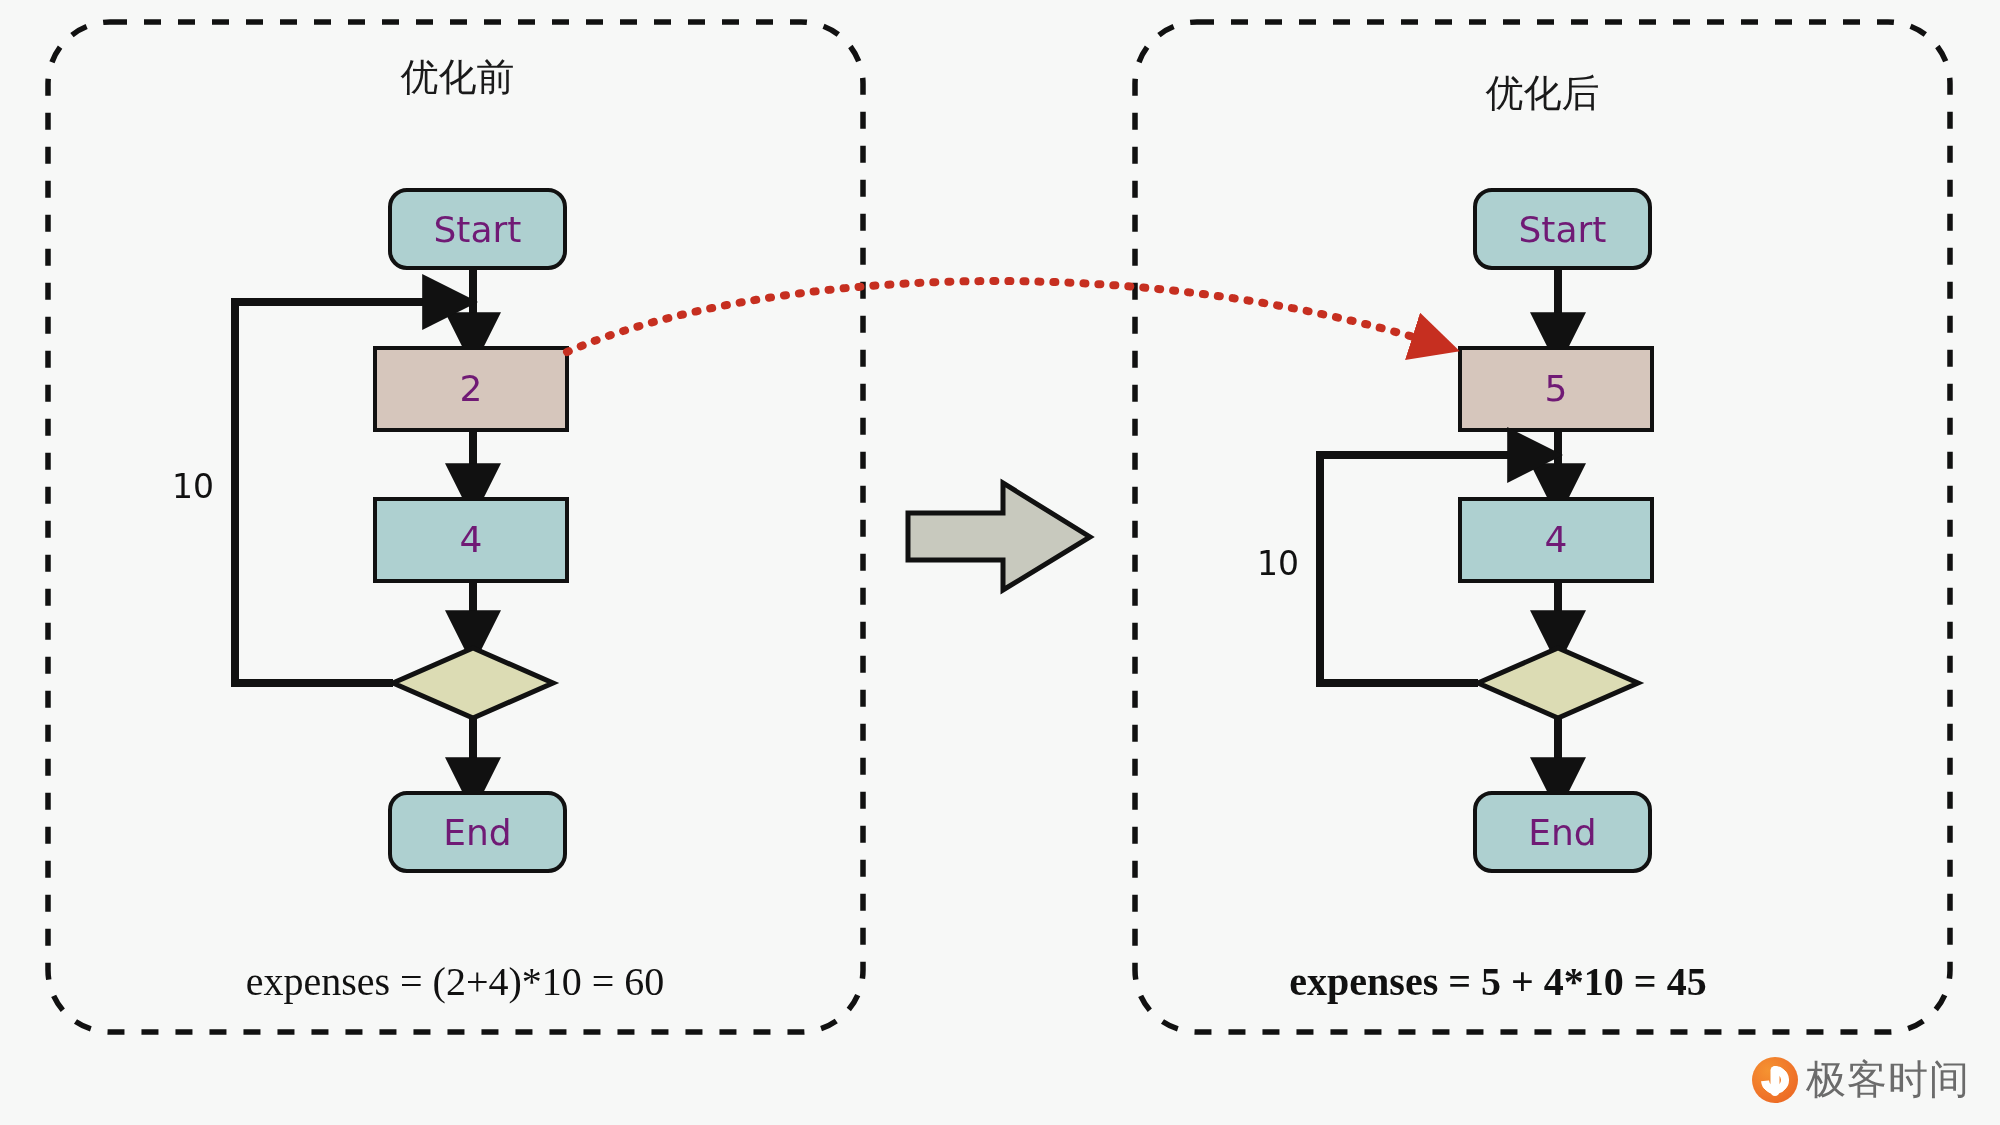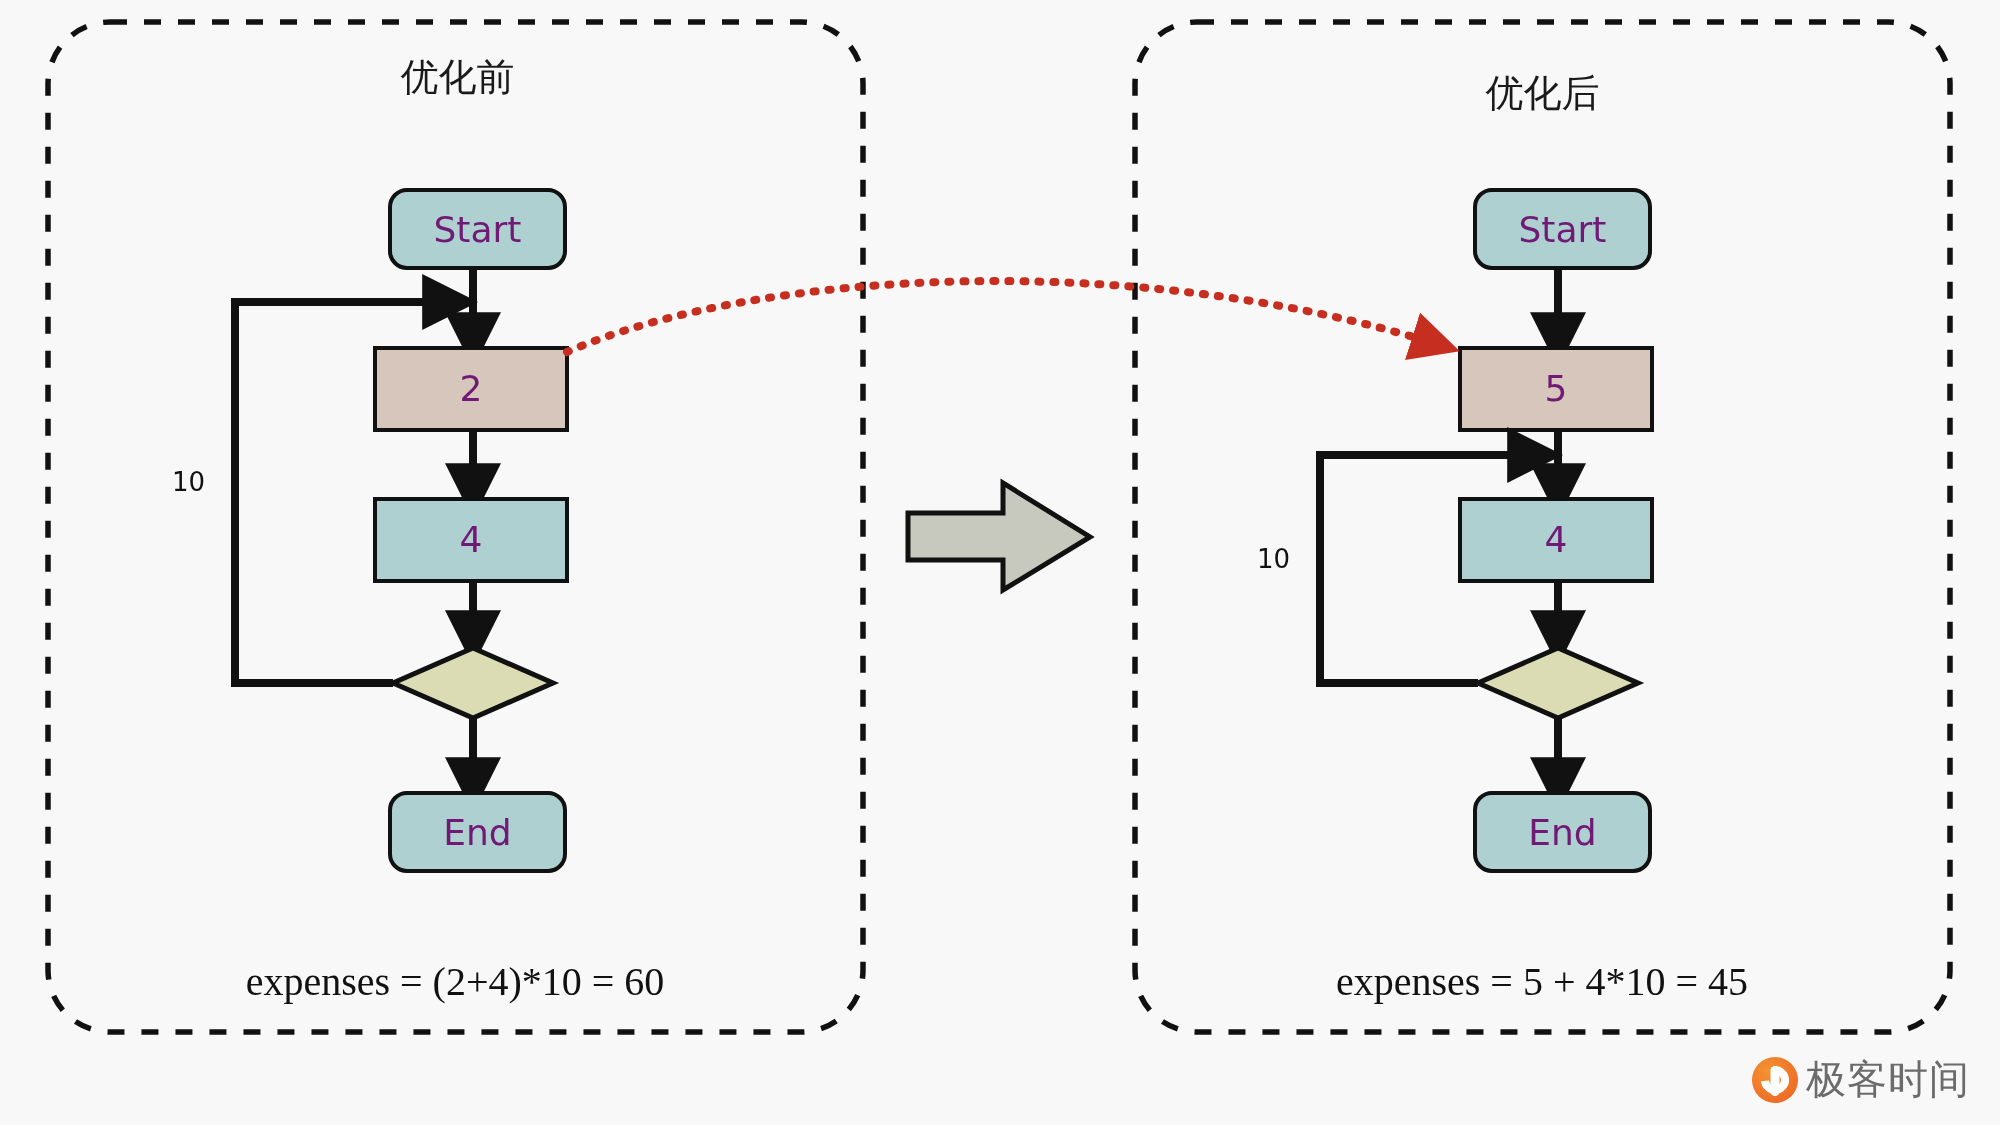--- a/index.html
+++ b/index.html
@@ -34,21 +34,21 @@
     position:absolute;
     font-size:36px;
     color:#701a75;
     white-space:nowrap;
     text-align:center;
     font-family:"DejaVu Sans","Liberation Sans",sans-serif;
     pointer-events:none;
   }
   .loop-label{
     position:absolute;
-    font-size:26px;
+    font-size:33px;
     color:#111;
     white-space:nowrap;
     font-family:"DejaVu Sans","Liberation Sans",sans-serif;
   }
   
   #logo{position:absolute;left:1752px;top:1052px;display:flex;align-items:center;gap:8px;}
   #logo .mark{
     width:46px;height:46px;border-radius:50%;
     background:radial-gradient(circle at 35% 30%, #f59331 0%, #f0762a 55%, #e9611f 100%);
     position:relative;
@@ -139,20 +139,20 @@
   <div class="node-label" style="left:390px;top:812px;width:175px;">End</div>
   <div class="loop-label" style="left:172px;top:467px;">10</div>
 
   <div class="node-label" style="left:1475px;top:209px;width:175px;">Start</div>
   <div class="node-label" style="left:1460px;top:368px;width:192px;">5</div>
   <div class="node-label" style="left:1460px;top:519px;width:192px;">4</div>
   <div class="node-label" style="left:1475px;top:812px;width:175px;">End</div>
   <div class="loop-label" style="left:1257px;top:544px;">10</div>
 
   <div class="formula" style="left:60px;top:950px;width:790px;">expenses = (2+4)*10 = 60</div>
-  <div class="formula" style="left:1147px;top:950px;width:790px;">expenses = 5 + 4*10 = 45</div>
+  <div class="formula" style="left:1103px;top:950px;width:790px;font-weight:bold;">expenses = 5 + 4*10 = 45</div>
 
   <div id="logo">
     <span class="mark"></span>
     <span class="wordmark">极客时间</span>
   </div>
 
 </div>
 
 </body></html>

